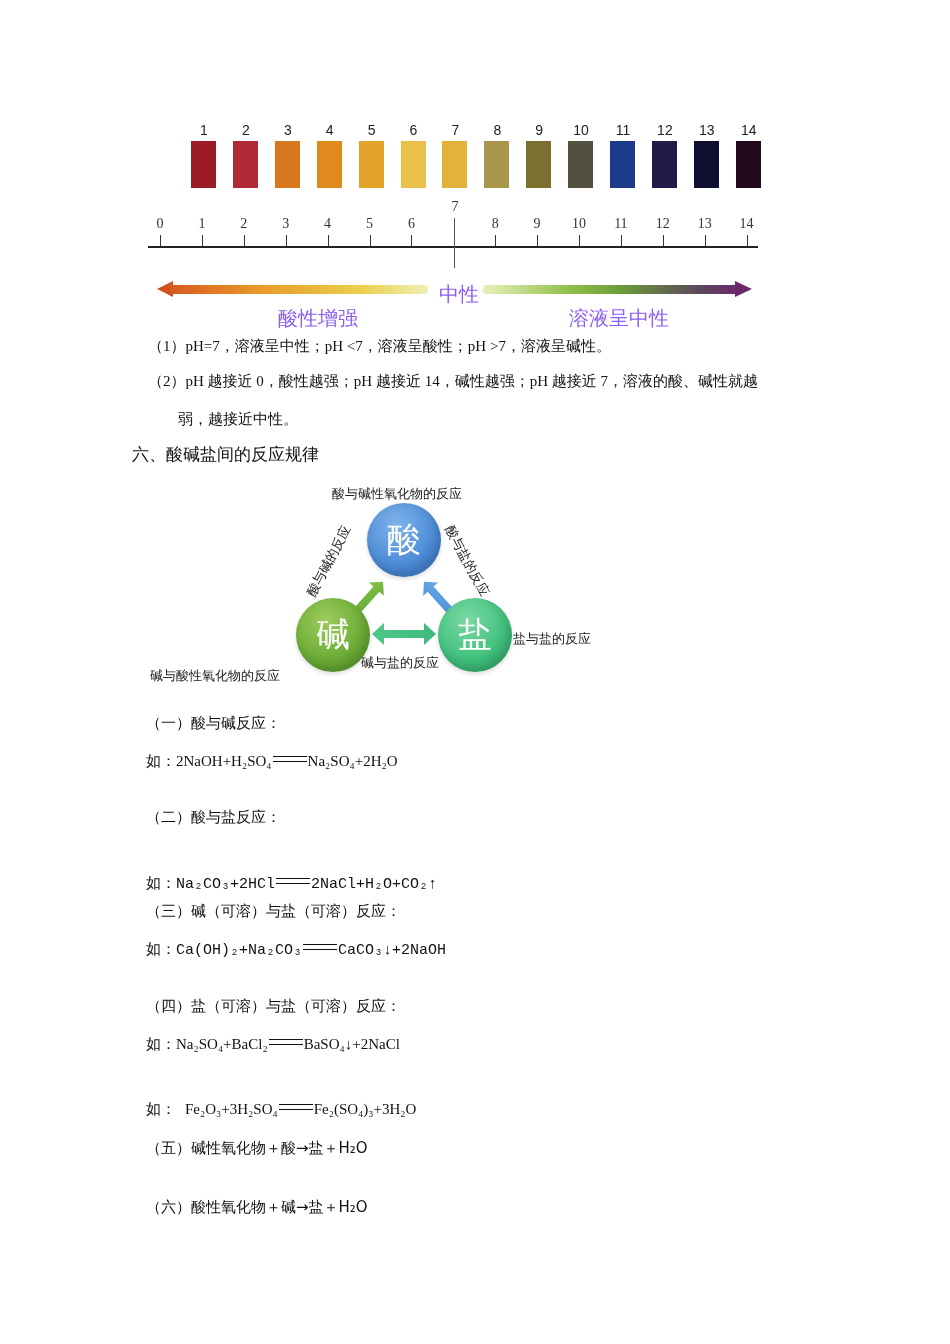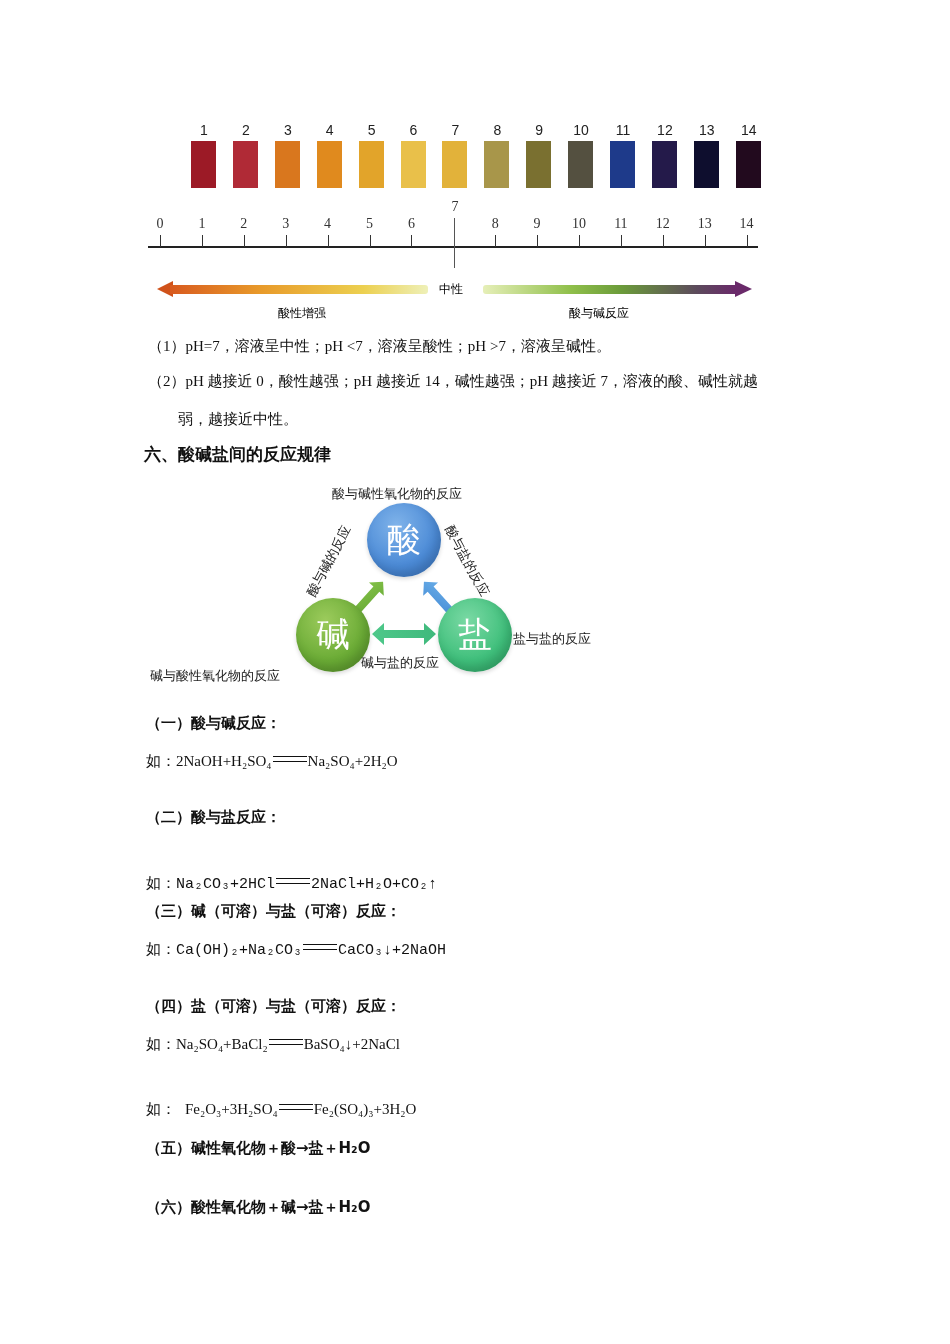--- a/index.html
+++ b/index.html
@@ -18,27 +18,27 @@
   .neutral-line { position: absolute; left: 454px; top: 218px; width: 1px; height: 50px; background: #555; }
   .seven-top { position: absolute; left: 440px; top: 199px; width: 30px; text-align: center; font-size: 14px; color:#333;}
   .arrow-left-body { position: absolute; left: 170px; top: 285px; width: 258px; height: 9px;
         background: linear-gradient(to right, #d85a1f, #e89a2a 35%, #ecd050 75%, #eef0b8); border-radius: 0 3px 3px 0; }
   .arrow-left-head { position: absolute; left: 157px; top: 281px; width: 0; height: 0;
         border-top: 8px solid transparent; border-bottom: 8px solid transparent; border-right: 16px solid #d0521a; }
   .arrow-right-body { position: absolute; left: 483px; top: 285px; width: 252px; height: 9px;
         background: linear-gradient(to right, #e6efb8, #8fbf4a 35%, #6b9b3a 55%, #5c4a5c 85%, #6a2a6a); border-radius: 3px 0 0 3px; }
   .arrow-right-head { position: absolute; left: 735px; top: 281px; width: 0; height: 0;
         border-top: 8px solid transparent; border-bottom: 8px solid transparent; border-left: 17px solid #6a2a6a; }
-  .cap-label { position: absolute; font-size: 12px; color: #000000; font-family: "DejaVu Serif", serif; }
+  .cap-label { position: absolute; font-size: 20px; color: #8b5cf6; font-family: "DejaVu Serif", serif; }
 
   
   .para { position: absolute; left: 148px; font-size: 15px; line-height: 20px; white-space: nowrap; }
-  .heading { position: absolute; left: 144px; font-size: 17px; font-weight: bold;
+  .heading { position: absolute; left: 132px; font-size: 17px; font-weight: normal;
              font-family: "DejaVu Sans", "Liberation Sans", sans-serif; }
-  .sub-heading { position: absolute; left: 146px; font-size: 15px; font-weight: bold;
+  .sub-heading { position: absolute; left: 146px; font-size: 15px; font-weight: normal;
              font-family: "DejaVu Sans", "Liberation Sans", sans-serif; white-space: nowrap; }
   .eq { position: absolute; left: 146px; font-size: 15px; white-space: nowrap; }
   .dbl { display: inline-block; width: 34px; height: 4px; border-top: 1.5px solid #111; border-bottom: 1.5px solid #111;
          vertical-align: 4px; margin: 0 1px; }
 
   
   .circle { position: absolute; width: 74px; height: 74px; border-radius: 50%;
             display: flex; align-items: center; justify-content: center; color: #fff; font-size: 34px;
             font-family: "DejaVu Sans", sans-serif; box-shadow: inset -4px -6px 10px rgba(0,0,0,0.15), 0 2px 4px rgba(0,0,0,0.15); }
   .c-acid { left: 367px; top: 503px; background: radial-gradient(circle at 40% 30%, #7fb3ea, #4b8ad6 60%, #3b78c6); }
@@ -115,21 +115,21 @@
   <div class="neutral-line"></div>
   <div class="seven-top">7</div>
 
   <div class="arrow-left-head"></div>
   <div class="arrow-left-body"></div>
   <div class="cap-label" style="left:439px; top:281px;">中性</div>
   <div class="arrow-right-body"></div>
   <div class="arrow-right-head"></div>
 
   <div class="cap-label" style="left:278px; top:305px;">酸性增强</div>
-  <div class="cap-label" style="left:569px; top:305px;">酸与碱反应</div>
+  <div class="cap-label" style="left:569px; top:305px;">溶液呈中性</div>
 </div>
 
 <div class="para" style="top:336px;">（1）pH=7，溶液呈中性；pH &lt;7，溶液呈酸性；pH &gt;7，溶液呈碱性。</div>
 <div class="para" style="top:371px;">（2）pH 越接近 0，酸性越强；pH 越接近 14，碱性越强；pH 越接近 7，溶液的酸、碱性就越</div>
 <div class="para" style="top:409px; left:178px;">弱，越接近中性。</div>
 
 <div class="heading" style="top:443px;">六、酸碱盐间的反应规律</div>
 
 <div>
   <svg class="abs" style="left:290px; top:560px;" width="230" height="90">

